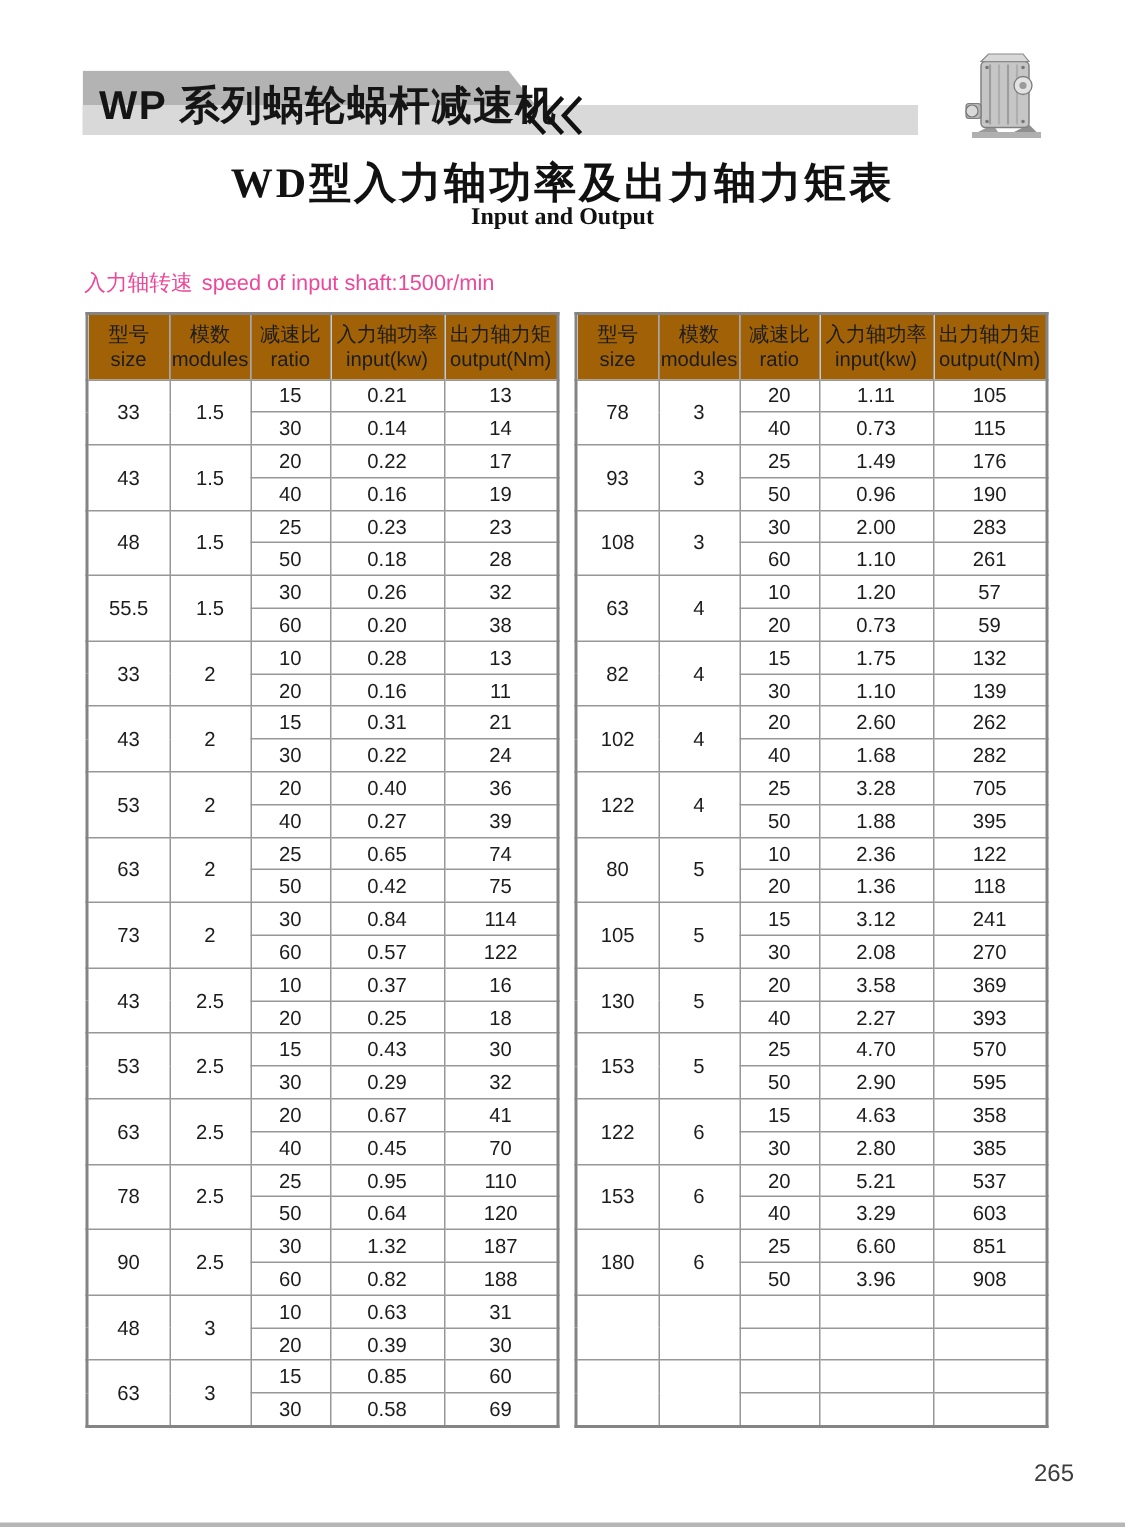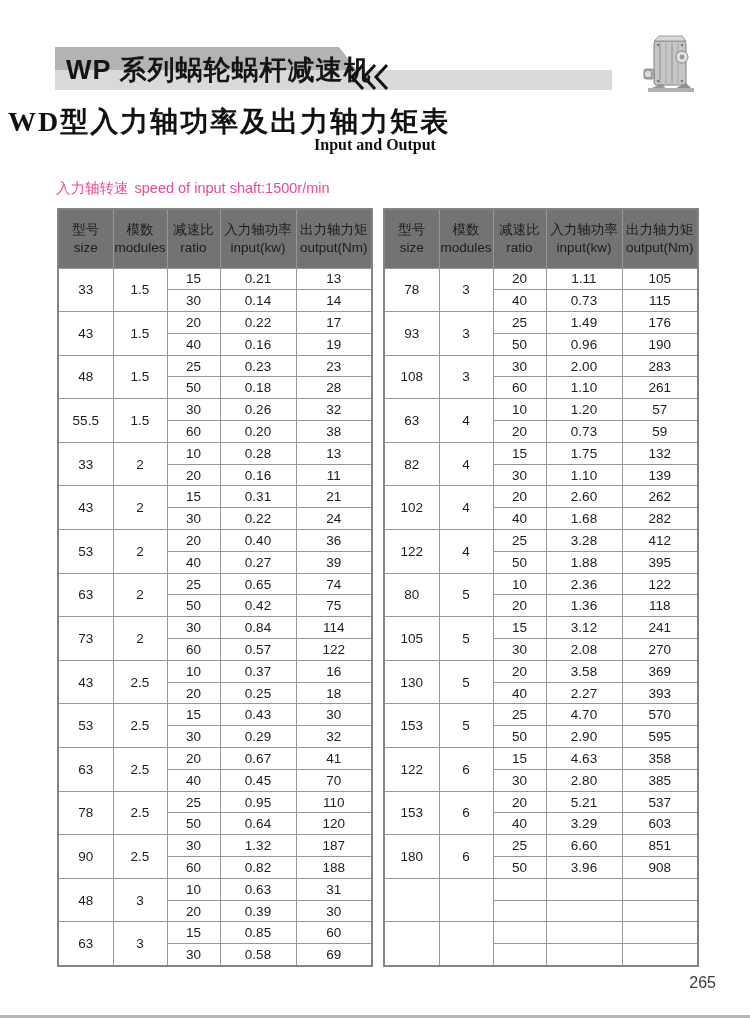--- a/index.html
+++ b/index.html
@@ -25,22 +25,22 @@
   .banner-title {
     position:absolute; left:66px; top:52px;
     font-size:27px; font-weight:bold; color:#151515;
     letter-spacing:1px; white-space:nowrap;
   }
   .chevrons { position:absolute; left:349px; top:63px; }
   .gearbox { position:absolute; left:636px; top:33px; }
   
   .doc-title {
     position:absolute; left:0; top:103px; width:750px;
-    text-align:left; font-family:"Liberation Serif","DejaVu Serif",serif;
-    font-size:28px; font-weight:bold; color:#111; letter-spacing:2px;padding-left:8px;
+    text-align:center; font-family:"Liberation Serif","DejaVu Serif",serif;
+    font-size:28px; font-weight:bold; color:#111; letter-spacing:2px;
   }
   .doc-subtitle {
     position:absolute; left:0; top:136px; width:750px;
     text-align:center; font-family:"Liberation Serif","DejaVu Serif",serif;
     font-size:16px; font-weight:bold; color:#111;
   }
   .speed-note {
     position:absolute; left:56px; top:179px;
     font-size:14.5px; color:#ec4899; white-space:nowrap;
   }
@@ -53,22 +53,22 @@
     font-size:13.5px; color:#1c1c1c;
   }
   .spec-table.left  { left:57px; }
   .spec-table.right { left:383px; }
   .spec-table th, .spec-table td {
     border:1px solid #979797;
     text-align:center; vertical-align:middle;
     padding:0; overflow:hidden;
   }
   .spec-table th {
-    background:#737373; font-weight:normal;
-    height:59px; line-height:1.3; font-size:13.5px;
+    background:#a16207; font-weight:normal;
+    height:44px; line-height:1.3; font-size:13.5px;
   }
   .spec-table td { height:21.8px; background:#fff; }
   .spec-table tr.sub td { border-top-color:#adadad; }
   
   .page-number {
     position:absolute; right:34px; top:974px;
     font-size:16px; color:#3c3c3c;margin-left:44px;
   }
   .bottom-bar {
     position:absolute; left:0; bottom:0; width:750px; height:3px;
@@ -453,21 +453,21 @@
         <tr class="sub">
           <td>40</td>
           <td>1.68</td>
           <td>282</td>
         </tr>
         <tr>
           <td rowspan="2">122</td>
           <td rowspan="2">4</td>
           <td>25</td>
           <td>3.28</td>
-          <td>412</td>
+          <td>705</td>
         </tr>
         <tr class="sub">
           <td>50</td>
           <td>1.88</td>
           <td>395</td>
         </tr>
         <tr>
           <td rowspan="2">80</td>
           <td rowspan="2">5</td>
           <td>10</td>

